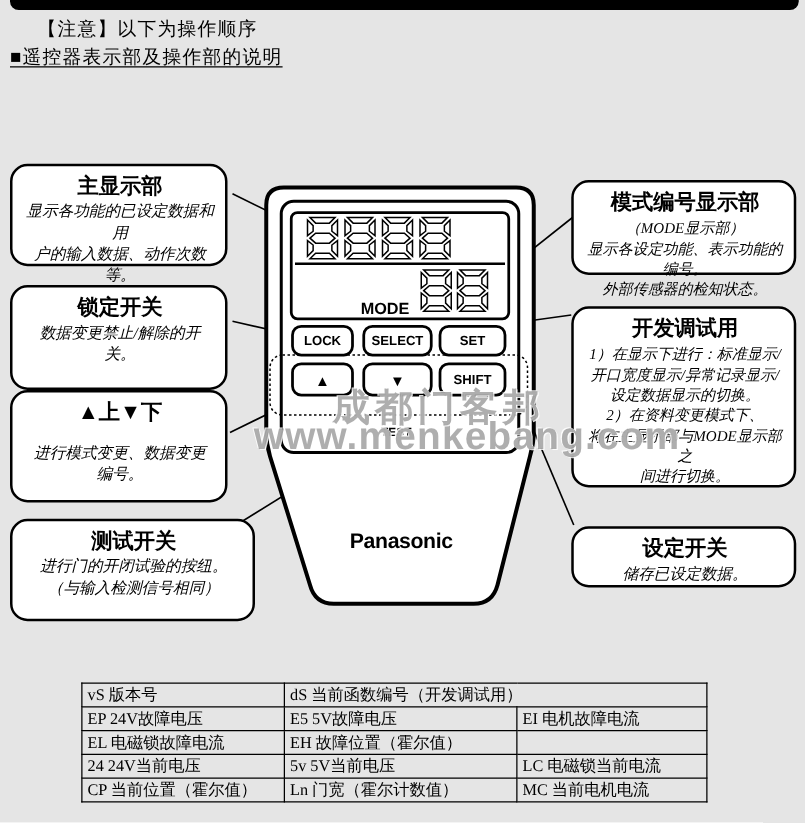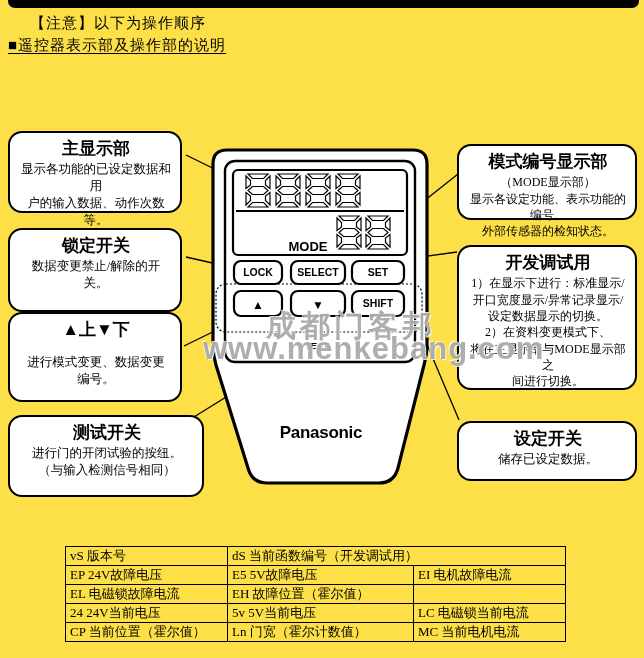--- a/index.html
+++ b/index.html
@@ -1,30 +1,30 @@
 <!DOCTYPE html>
 <html><head>
 <meta charset="utf-8">
 <style>
   html,body{margin:0;padding:0;background:#fff;}
-  #page{position:relative;width:644px;height:658px;background:#fde047;overflow:hidden;
+  #page{position:relative;width:644px;height:658px;background:#e5e5e5;overflow:hidden;
         font-family:"Liberation Serif","DejaVu Serif",serif;color:#000;}
   
   .topbar{position:absolute;left:8px;top:0;width:631px;height:8px;background:#000;
           border-radius:0 0 7px 7px;}
   
   .notice{position:absolute;left:30px;top:14px;font-size:15px;letter-spacing:1px;}
   .section{position:absolute;left:8px;top:36px;font-size:15px;letter-spacing:1px;
            text-decoration:underline;text-underline-offset:3px;}
   
   .co{position:absolute;background:#fff;border:2.2px solid #000;border-radius:14px;
       z-index:2;box-sizing:border-box;padding:6px 8px 4px 10px;text-align:center;}
   .co-title{font-family:"Liberation Sans","DejaVu Sans",sans-serif;font-weight:bold;
             font-size:17px;line-height:1.2;margin-bottom:2px;}
-  .co-body{font-size:12.5px;line-height:1.34;white-space:pre-line;}
+  .co-body{font-size:12.5px;line-height:1.34;white-space:pre-line;font-style:italic;}
   .co-body.sm{font-size:12px;line-height:1.36;}
   
   #art{position:absolute;left:0;top:0;z-index:1;}
   
   .wm{position:absolute;z-index:3;color:rgba(125,125,125,0.62);
       font-family:"Liberation Sans","DejaVu Sans",sans-serif;font-weight:bold;
       text-shadow:1px 1px 0 rgba(255,255,255,.85),-1px -1px 0 rgba(255,255,255,.85);
       pointer-events:none;}
   .wm1{left:266px;top:306px;font-size:30px;letter-spacing:4px;}
   .wm2{left:203px;top:331px;font-size:31px;letter-spacing:1px;font-weight:600;}
@@ -144,21 +144,21 @@
   <div class="co" style="left:457px;top:245px;width:180px;height:145px;">
     <div class="co-title">开发调试用</div>
     <div class="co-body sm">1）在显示下进行：标准显示/
 开口宽度显示/异常记录显示/
 设定数据显示的切换。
 2）在资料变更模式下、
 将在主显示部与MODE显示部之
 间进行切换。</div>
   </div>
 
-  <div class="co" style="left:457px;top:421px;width:180px;height:60px;">
+  <div class="co" style="left:457px;top:421px;width:180px;height:49px;">
     <div class="co-title">设定开关</div>
     <div class="co-body">储存已设定数据。</div>
   </div>
 
   <div class="wm wm2">www.menkebang.com</div>
   <div class="wm wm1">成都门客邦</div>
 
   <table class="codes">
     <colgroup>
         <col style="width:162px">

